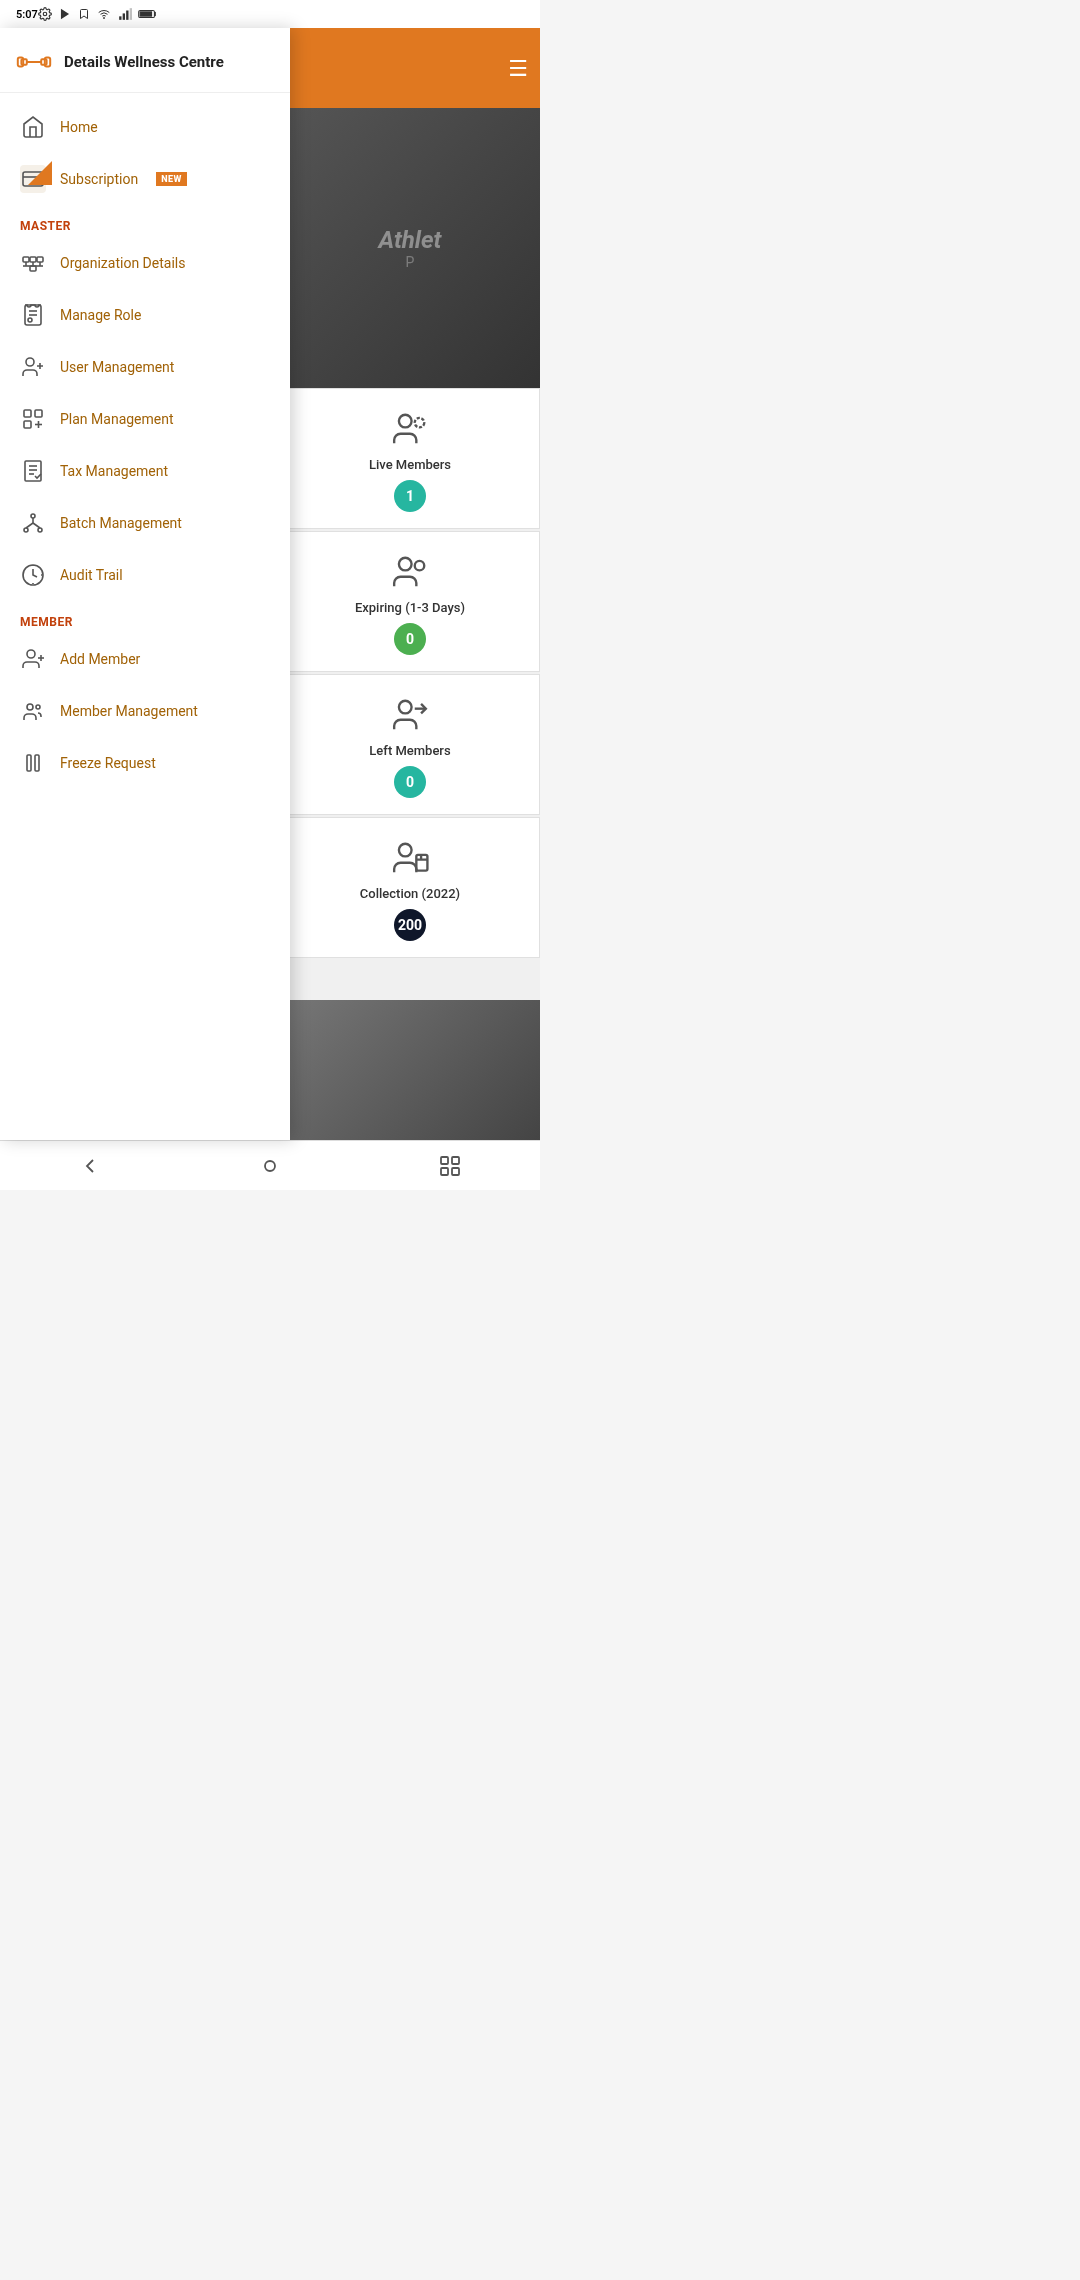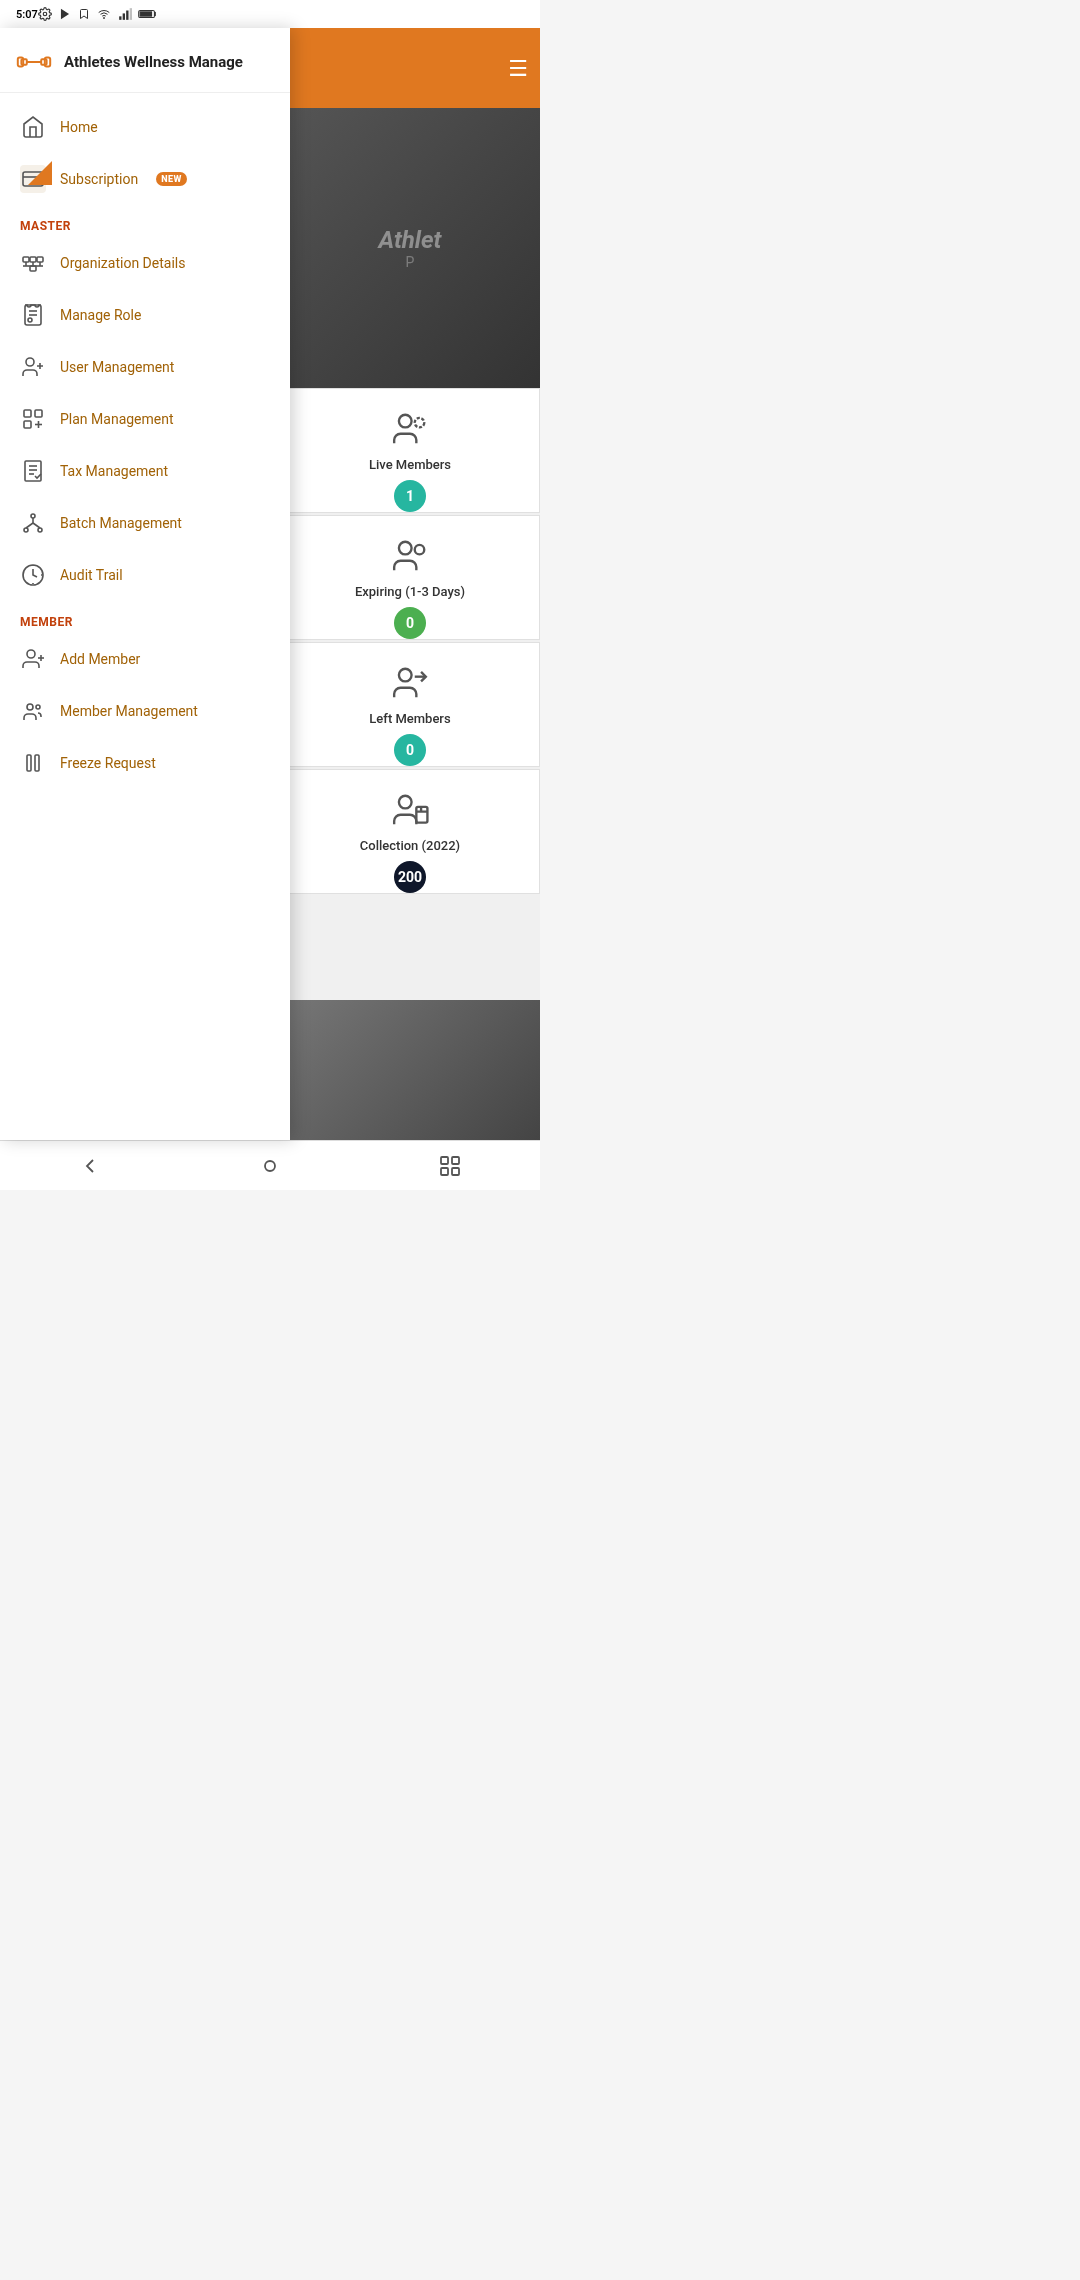--- a/index.html
+++ b/index.html
@@ -94,21 +94,21 @@
       right: 0;
       width: 260px;
       display: flex;
       flex-direction: column;
       gap: 0;
       z-index: 1;
     }
     .dash-card {
       background: #fff;
       border: 1px solid #e0e0e0;
-      padding: 18px 14px 0;
+      padding: 18px 14px 16px;
       display: flex;
       flex-direction: column;
       align-items: center;
       gap: 6px;
       margin-bottom: 2px;
     }
     .dash-card-icon {
       width: 44px;
       height: 44px;
       display: flex;
@@ -224,21 +224,21 @@
       font-weight: 400;
     }
 
     
     .new-badge {
       background: #e07820;
       color: #fff;
       font-size: 9px;
       font-weight: 800;
       padding: 2px 5px;
-      border-radius: 7px;
+      border-radius: 0;
       margin-left: 4px;
       letter-spacing: 0.5px;
     }
     .corner-badge {
       position: absolute;
       top: -4px;
       right: -6px;
       width: 24px;
       height: 24px;
       background: #e07820;
@@ -414,21 +414,21 @@
       <div class="sidebar-logo-icon">
         <svg viewBox="0 0 40 40" fill="none" stroke="#e07820" stroke-width="2.2" width="36" height="36">
 
           <rect x="6" y="17" width="6" height="6" rx="1"></rect>
           <rect x="28" y="17" width="6" height="6" rx="1"></rect>
           <rect x="2" y="15" width="6" height="10" rx="2"></rect>
           <rect x="32" y="15" width="6" height="10" rx="2"></rect>
           <line x1="12" y1="20" x2="28" y2="20"></line>
         </svg>
       </div>
-      <span class="sidebar-title">Athletes Wellness Manage</span>
+      <span class="sidebar-title">Details Wellness Centre</span>
     </div>
 
     <div class="sidebar-nav">
 
       <div class="nav-item">
         <div class="nav-item-icon">
           <svg viewBox="0 0 24 24">
               <path d="M3 9l9-7 9 7v11a2 2 0 0 1-2 2H5a2 2 0 0 1-2-2z"></path>
               <polyline points="9 22 9 12 15 12 15 22"></polyline>
             </svg>

